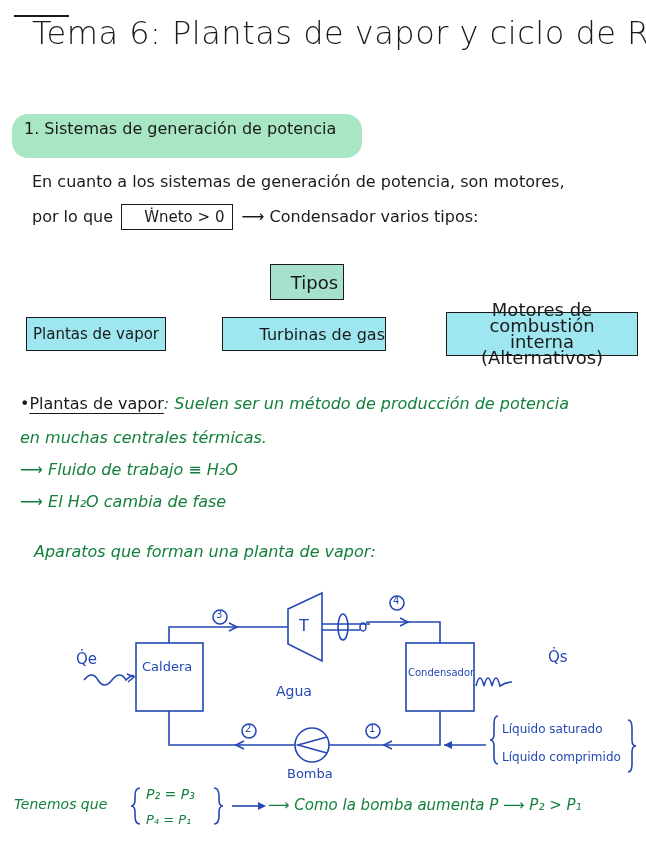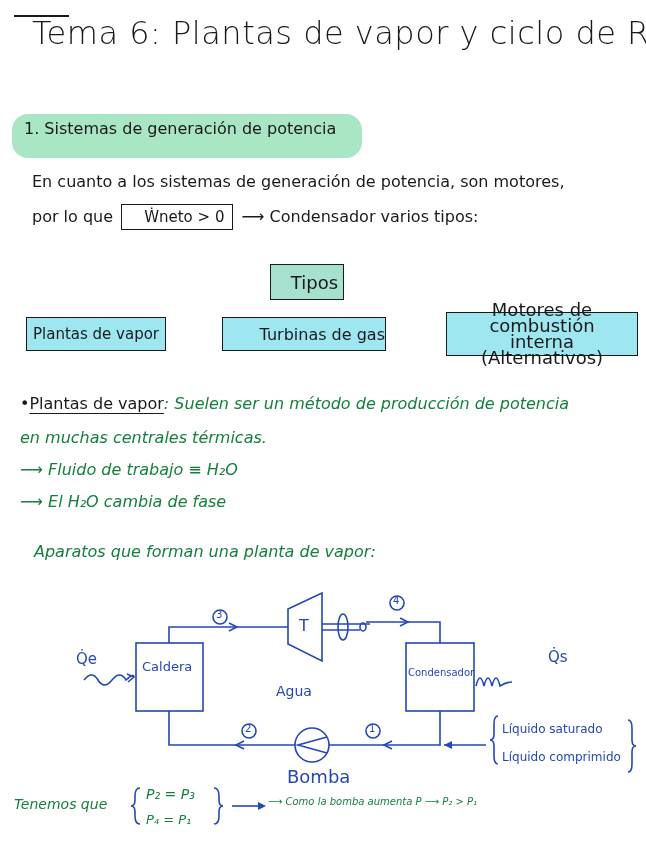--- a/index.html
+++ b/index.html
@@ -122,25 +122,25 @@
     <polygon points="444,741 452,745 444,749" fill="#2448b4" transform="rotate(180 448 745)"></polygon>
     <polygon points="258,802 266,806 258,810" fill="#2448b4"></polygon>
   </svg>
 
   <div class="abs diag-text" style="left:76px; top:650px; font-size:15px;text-align:center;">Q̇e</div>
   <div class="abs diag-text" style="left:142px; top:659px; font-size:13px;">Caldera</div>
   <div class="abs diag-text" style="left:299px; top:616px; font-size:16px;">T</div>
   <div class="abs diag-text" style="left:408px; top:667px; font-size:10px;">Condensador</div>
   <div class="abs diag-text" style="left:532px; top:648px; font-size:15px;margin-left:16px;">Q̇s</div>
   <div class="abs diag-text" style="left:276px; top:683px;">Agua</div>
-  <div class="abs diag-text" style="left:287px; top:766px; font-size:18px;">Bomba</div>
+  <div class="abs diag-text" style="left:287px; top:766px; font-size:13px;">Bomba</div>
   <div class="abs diag-text" style="left:216px; top:609px; font-size:10px;">3</div>
   <div class="abs diag-text" style="left:393px; top:595px; font-size:10px;">4</div>
   <div class="abs diag-text" style="left:245px; top:723px; font-size:10px;">2</div>
   <div class="abs diag-text" style="left:369px; top:723px; font-size:10px;">1</div>
   <div class="abs diag-text" style="left:502px; top:722px; font-size:12px;">Líquido saturado</div>
   <div class="abs diag-text" style="left:502px; top:750px; font-size:12px;">Líquido comprimido</div>
 </div>
 
 <div class="abs body-line blue" style="left:14px; top:796px; font-size:14px;">Tenemos que</div>
 <div class="abs blue" style="left:146px; top:786px; font-size:14px;text-align:center;">P₂ = P₃</div>
 <div class="abs blue" style="left:146px; top:812px; font-size:13px;">P₄ = P₁</div>
-<div class="abs body-line blue" style="left:268px; top:796px; font-size:10px;">⟶ Como la bomba aumenta P ⟶ P₂ &gt; P₁</div>
+<div class="abs body-line blue" style="left:268px; top:796px; font-size:15px;">⟶ Como la bomba aumenta P ⟶ P₂ &gt; P₁</div>
 
 </body></html>

